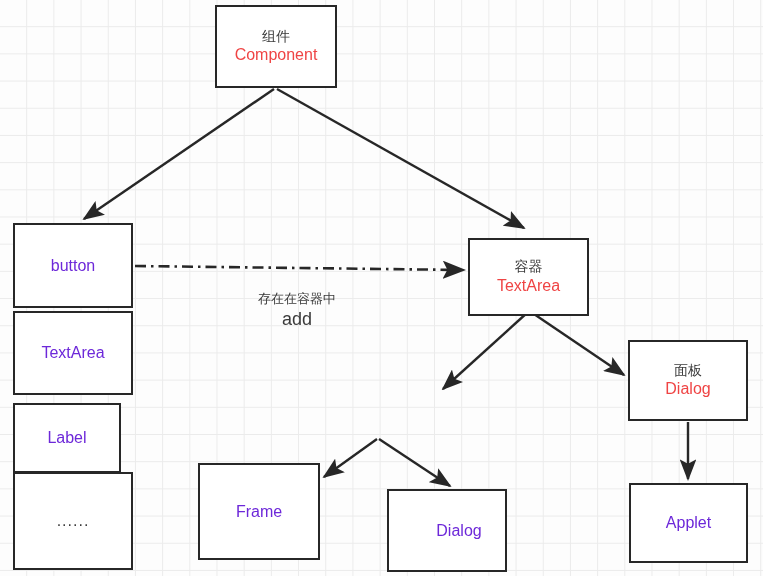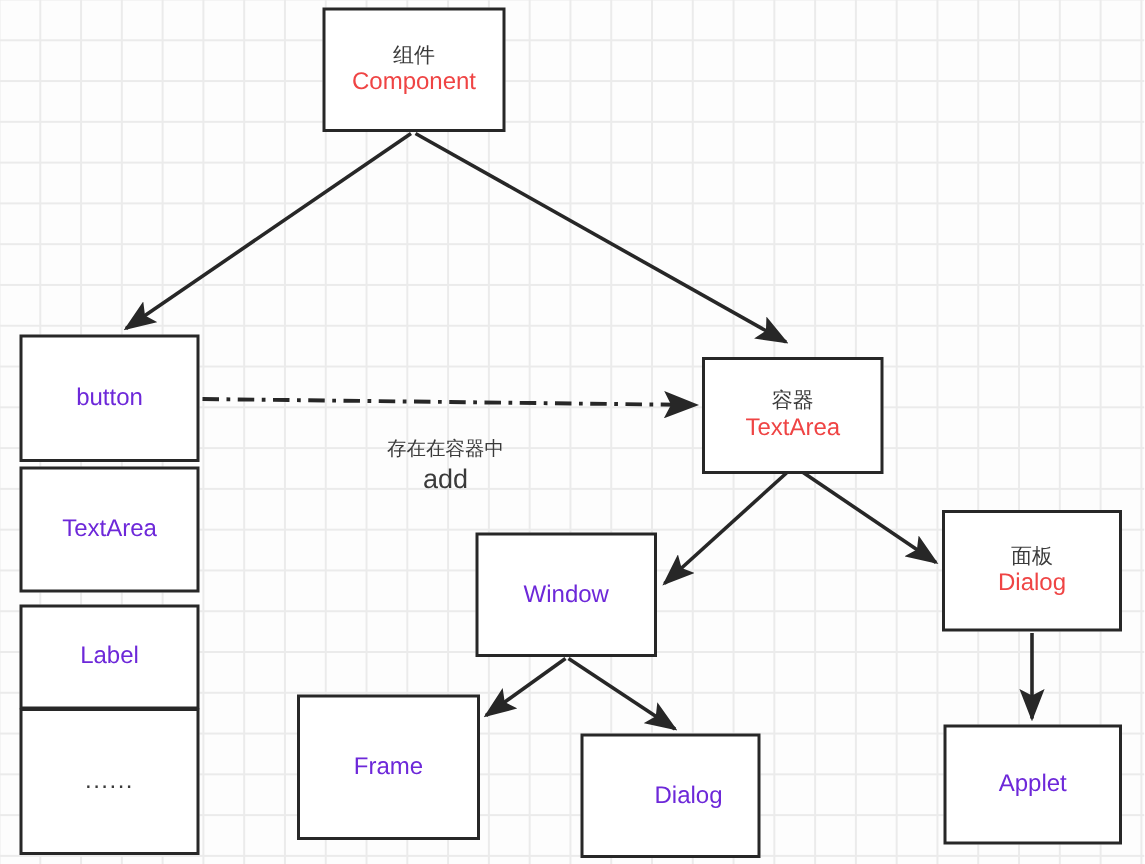--- a/index.html
+++ b/index.html
@@ -110,36 +110,33 @@
   </div>
 
   <div class="node" style="left:13px; top:223px; width:120px; height:85px;">
     <span class="single">button</span>
   </div>
 
   <div class="node" style="left:13px; top:311px; width:120px; height:84px;">
     <span class="single">TextArea</span>
   </div>
 
-  <div class="node" style="left:13px; top:403px; width:120px; height:70px;">
+  <div class="node" style="left:13px; top:403px; width:108px; height:70px;">
     <span class="single">Label</span>
   </div>
 
   <div class="node" style="left:13px; top:472px; width:120px; height:98px;">
     <span class="dots">......</span>
   </div>
 
   <div class="node" style="left:468px; top:238px; width:121px; height:78px;">
     <span class="cn">容器</span>
     <span class="en">TextArea</span>
   </div>
 
-  <div class="node" style="left:317px; top:355px; width:121px; height:83px;">
-    <span class="single">Window</span>
-  </div>
 
   <div class="node" style="left:628px; top:340px; width:120px; height:81px;">
     <span class="cn">面板</span>
     <span class="en">Dialog</span>
   </div>
 
   <div class="node" style="left:198px; top:463px; width:122px; height:97px;">
     <span class="single">Frame</span>
   </div>
 

